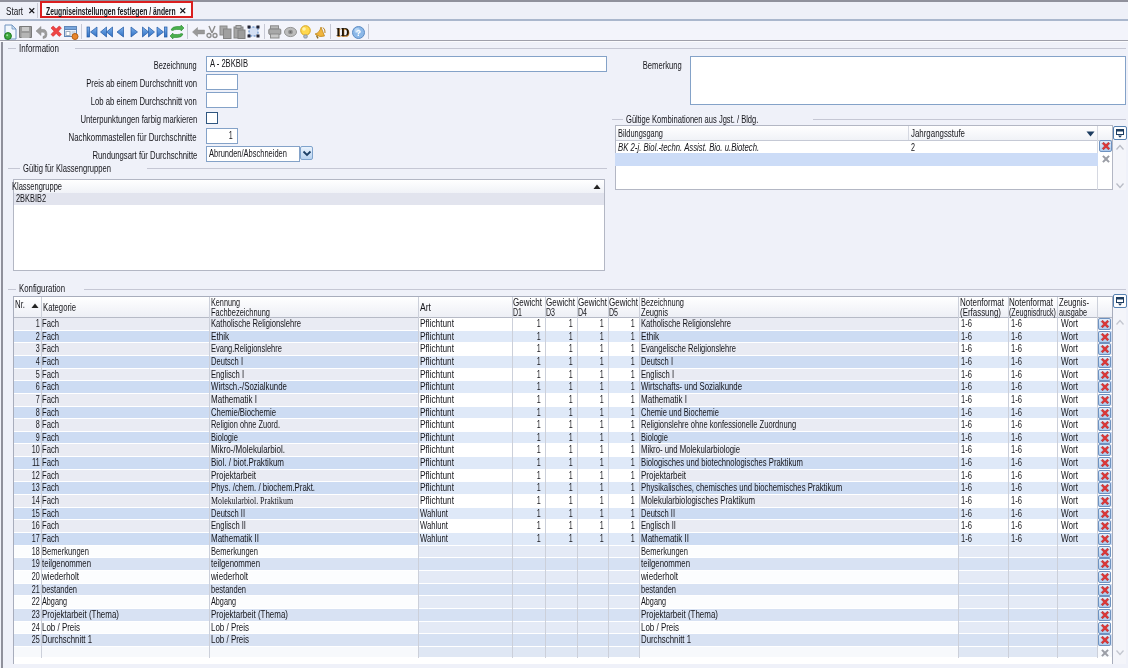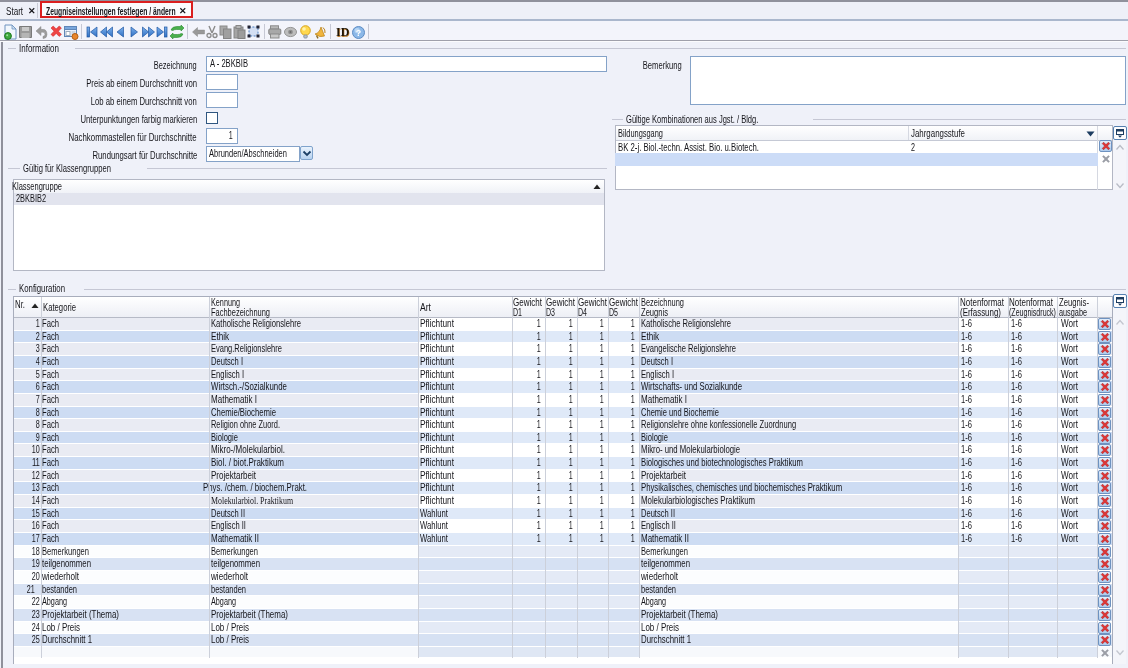--- a/index.html
+++ b/index.html
@@ -169,21 +169,21 @@
 <div class="gl" style="left:623px;top:114px;"><span style="display:inline-block;transform:scaleX(0.720);transform-origin:left">Gültige Kombinationen aus Jgst. / Bldg.</span></div>
 <div class="r" style="left:615px;top:125px;width:498px;height:65px;background:#fff;border:1px solid #b3b7c4;box-sizing:border-box"></div>
 <div class="r" style="left:616px;top:126px;width:496px;height:14px;background:linear-gradient(#ffffff,#f0f2f7);border-bottom:1px solid #c5c9d5"></div>
 <div class="t" style="left:618px;top:127px;"><span style="display:inline-block;transform:scaleX(0.707);transform-origin:left">Bildungsgang</span></div>
 <div class="t" style="left:911px;top:127px;"><span style="display:inline-block;transform:scaleX(0.752);transform-origin:left">Jahrgangsstufe</span></div>
 <svg class="r" style="left:1086px;top:131px" width="9" height="6" viewBox="0 0 9 6">
     <path d="M0.5 0.5 h8 l-4 5 z" fill="#1c3c60"></path>
   </svg>
 <div class="r" style="left:908px;top:126px;width:1px;height:14px;background:#d5d8e1"></div>
 <div class="r" style="left:1097px;top:126px;width:1px;height:64px;background:#d5d8e1"></div>
-<div class="t" style="left:618px;top:141px;"><span style="display:inline-block;transform:scaleX(0.739);transform-origin:left">BK 2-j. Biol.-techn. Assist. Bio. u.Biotech.</span></div>
+<div class="t" style="left:618px;top:141px;font-style:italic;"><span style="display:inline-block;transform:scaleX(0.739);transform-origin:left">BK 2-j. Biol.-techn. Assist. Bio. u.Biotech.</span></div>
 <div class="t" style="left:911px;top:141px;"><span style="display:inline-block;transform:scaleX(0.684);transform-origin:left">2</span></div>
 <div class="r" style="left:615px;top:153px;width:483px;height:13px;background:#ccdcf7"></div>
 <div class="xb" style="left:1099px;top:140px"></div>
 <svg class="r" style="left:1101px;top:141px" width="10" height="10" viewBox="0 0 10 10">
     <path d="M1.2 2.6 L2.6 1.2 L5 3.6 L7.4 1.2 L8.8 2.6 L6.4 5 L8.8 7.4 L7.4 8.8 L5 6.4 L2.6 8.8 L1.2 7.4 L3.6 5 Z" fill="#e23434" stroke="#9c1f1f" stroke-width="0.5"></path>
   </svg>
 <svg class="r" style="left:1101px;top:154px" width="10" height="10" viewBox="0 0 10 10">
     <path d="M1.2 2.6 L2.6 1.2 L5 3.6 L7.4 1.2 L8.8 2.6 L6.4 5 L8.8 7.4 L7.4 8.8 L5 6.4 L2.6 8.8 L1.2 7.4 L3.6 5 Z" fill="#9b9ea6"></path>
   </svg>
 <div class="r" style="left:1113px;top:140px;width:13px;height:50px;background:#f4f5fa"></div>
@@ -494,21 +494,21 @@
 <div class="t" style="left:1061px;top:469px;"><span style="display:inline-block;transform:scaleX(0.773);transform-origin:left">Wort</span></div>
 <div class="xb" style="left:1098px;top:470px"></div>
 <svg class="r" style="left:1100px;top:471px" width="10" height="10" viewBox="0 0 10 10">
     <path d="M1.2 2.6 L2.6 1.2 L5 3.6 L7.4 1.2 L8.8 2.6 L6.4 5 L8.8 7.4 L7.4 8.8 L5 6.4 L2.6 8.8 L1.2 7.4 L3.6 5 Z" fill="#e23434" stroke="#9c1f1f" stroke-width="0.5"></path>
   </svg>
 <div class="r" style="left:14px;top:482px;width:1098px;height:12px;background:#cddcf3"></div>
 <div class="r" style="left:418px;top:482px;width:221px;height:12px;background:#dfe9f8"></div>
 <div class="r" style="left:958px;top:482px;width:139px;height:12px;background:#dfe9f8"></div>
 <div class="t" style="left:18px;top:481px;width:22px;text-align:right"><span style="display:inline-block;transform:scaleX(0.684);transform-origin:right">13</span></div>
 <div class="t" style="left:42px;top:481px;"><span style="display:inline-block;transform:scaleX(0.728);transform-origin:left">Fach</span></div>
-<div class="t" style="left:203px;top:481px;"><span style="display:inline-block;transform:scaleX(0.746);transform-origin:left">Phys. /chem. / biochem.Prakt.</span></div>
+<div class="t" style="left:211px;top:481px;"><span style="display:inline-block;transform:scaleX(0.746);transform-origin:left">Phys. /chem. / biochem.Prakt.</span></div>
 <div class="t" style="left:420px;top:481px;"><span style="display:inline-block;transform:scaleX(0.787);transform-origin:left">Pflichtunt</span></div>
 <div class="t" style="left:531px;top:481px;width:10px;text-align:right"><span style="display:inline-block;transform:scaleX(0.684);transform-origin:right">1</span></div>
 <div class="t" style="left:563px;top:481px;width:10px;text-align:right"><span style="display:inline-block;transform:scaleX(0.684);transform-origin:right">1</span></div>
 <div class="t" style="left:594px;top:481px;width:10px;text-align:right"><span style="display:inline-block;transform:scaleX(0.684);transform-origin:right">1</span></div>
 <div class="t" style="left:625px;top:481px;width:10px;text-align:right"><span style="display:inline-block;transform:scaleX(0.684);transform-origin:right">1</span></div>
 <div class="t" style="left:641px;top:481px;"><span style="display:inline-block;transform:scaleX(0.738);transform-origin:left">Physikalisches, chemisches und biochemisches Praktikum</span></div>
 <div class="t" style="left:961px;top:481px;"><span style="display:inline-block;transform:scaleX(0.724);transform-origin:left">1-6</span></div>
 <div class="t" style="left:1011px;top:481px;"><span style="display:inline-block;transform:scaleX(0.724);transform-origin:left">1-6</span></div>
 <div class="t" style="left:1061px;top:481px;"><span style="display:inline-block;transform:scaleX(0.773);transform-origin:left">Wort</span></div>
 <div class="xb" style="left:1098px;top:482px"></div>
@@ -620,21 +620,21 @@
 <div class="t" style="left:42px;top:570px;"><span style="display:inline-block;transform:scaleX(0.773);transform-origin:left">wiederholt</span></div>
 <div class="t" style="left:211px;top:570px;"><span style="display:inline-block;transform:scaleX(0.773);transform-origin:left">wiederholt</span></div>
 <div class="t" style="left:641px;top:570px;"><span style="display:inline-block;transform:scaleX(0.773);transform-origin:left">wiederholt</span></div>
 <div class="xb" style="left:1098px;top:571px"></div>
 <svg class="r" style="left:1100px;top:572px" width="10" height="10" viewBox="0 0 10 10">
     <path d="M1.2 2.6 L2.6 1.2 L5 3.6 L7.4 1.2 L8.8 2.6 L6.4 5 L8.8 7.4 L7.4 8.8 L5 6.4 L2.6 8.8 L1.2 7.4 L3.6 5 Z" fill="#e23434" stroke="#9c1f1f" stroke-width="0.5"></path>
   </svg>
 <div class="r" style="left:14px;top:584px;width:1098px;height:11px;background:#d8e2f3"></div>
 <div class="r" style="left:418px;top:584px;width:221px;height:11px;background:#d6e1f3"></div>
 <div class="r" style="left:958px;top:584px;width:139px;height:11px;background:#d6e1f3"></div>
-<div class="t" style="left:18px;top:583px;width:22px;text-align:center"><span style="display:inline-block;transform:scaleX(0.684);transform-origin:right">21</span></div>
+<div class="t" style="left:18px;top:583px;width:22px;text-align:right"><span style="display:inline-block;transform:scaleX(0.684);transform-origin:right">21</span></div>
 <div class="t" style="left:42px;top:583px;"><span style="display:inline-block;transform:scaleX(0.714);transform-origin:left">bestanden</span></div>
 <div class="t" style="left:211px;top:583px;"><span style="display:inline-block;transform:scaleX(0.714);transform-origin:left">bestanden</span></div>
 <div class="t" style="left:641px;top:583px;"><span style="display:inline-block;transform:scaleX(0.714);transform-origin:left">bestanden</span></div>
 <div class="xb" style="left:1098px;top:584px"></div>
 <svg class="r" style="left:1100px;top:585px" width="10" height="10" viewBox="0 0 10 10">
     <path d="M1.2 2.6 L2.6 1.2 L5 3.6 L7.4 1.2 L8.8 2.6 L6.4 5 L8.8 7.4 L7.4 8.8 L5 6.4 L2.6 8.8 L1.2 7.4 L3.6 5 Z" fill="#e23434" stroke="#9c1f1f" stroke-width="0.5"></path>
   </svg>
 <div class="r" style="left:14px;top:596px;width:1098px;height:12px;background:#fcfdfe"></div>
 <div class="r" style="left:418px;top:596px;width:221px;height:12px;background:#e4eaf6"></div>
 <div class="r" style="left:958px;top:596px;width:139px;height:12px;background:#e4eaf6"></div>

